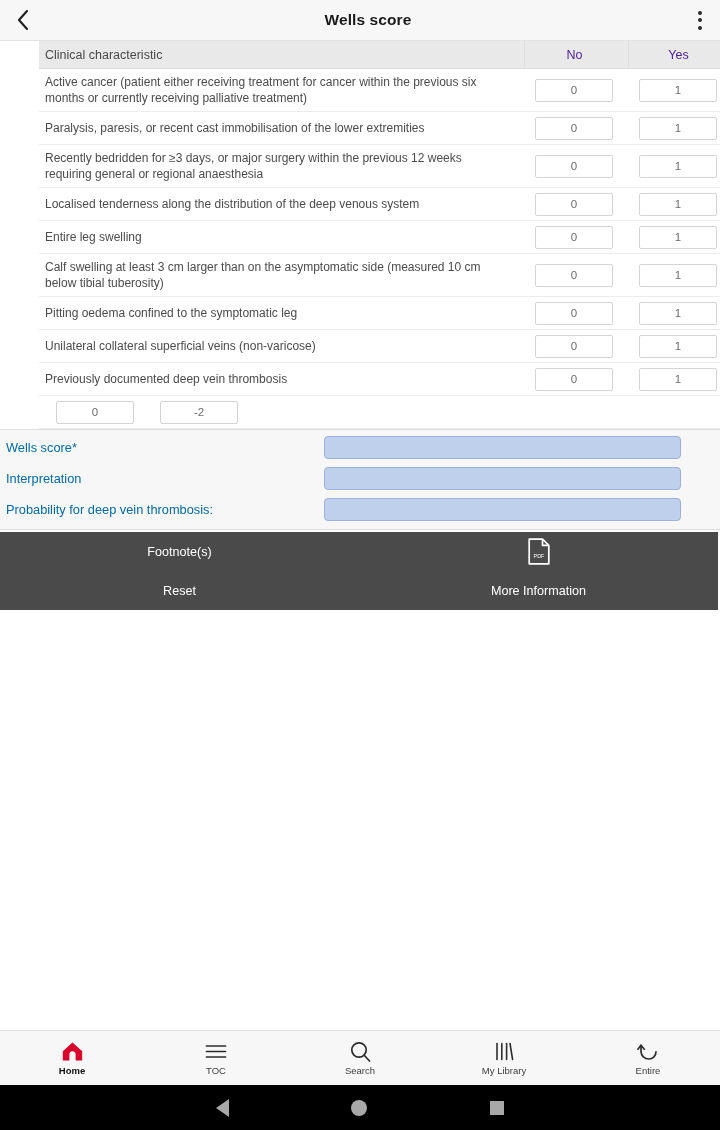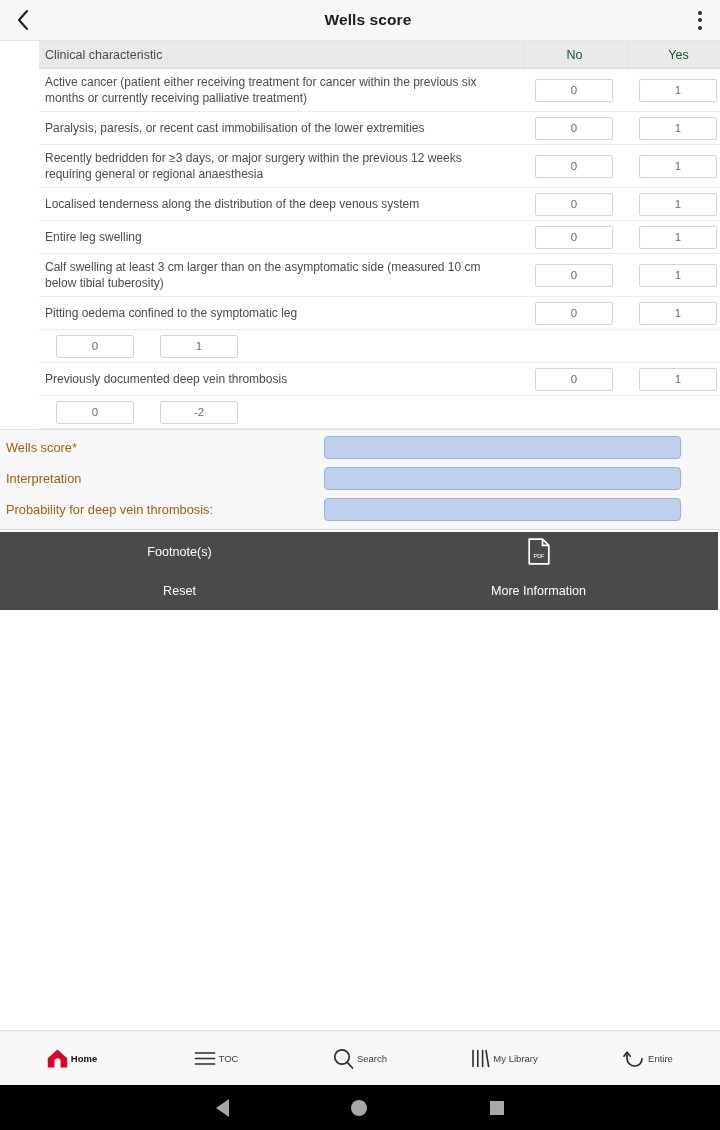--- a/index.html
+++ b/index.html
@@ -84,21 +84,21 @@
   .th-char {
     flex: 1 1 auto;
     padding-left: 6px;
     font-size: 12.5px;
     color: #4a4a4a;
   }
   .th-no, .th-yes {
     flex: 0 0 100px;
     text-align: center;
     font-size: 12.5px;
-    color: #14532d;
+    color: #4c1d95;
     border-left: 1px solid #dfdfdf;
     line-height: 28px;
     height: 28px;
   }
   .th-no { margin-left: 6px; }
   .th-gap { flex: 0 0 4px; }
   .th-tail {
     flex: 0 0 31px;
     height: 28px;
     border-left: 1px solid #dfdfdf;
@@ -152,21 +152,21 @@
   }
   .result-row {
     display: flex;
     align-items: center;
     height: 31px;
     padding: 0 39px 0 6px;
   }
   .result-label {
     flex: 0 0 318px;
     font-size: 12.8px;
-    color: #a16207;
+    color: #0369a1;
   }
   .result-field {
     flex: 1 1 auto;
     height: 23px;
     background: #bfd0ec;
     border: 1px solid #9db2da;
     border-radius: 4px;
     cursor: text;
   }
 
@@ -204,21 +204,21 @@
     flex: 0 0 55px;
     height: 55px;
     background: #f7f7f7;
     border-top: 1px solid #e2e2e2;
     display: flex;
     align-items: stretch;
   }
   .navitem {
     flex: 1 1 20%;
     display: flex;
-    flex-direction: row;
+    flex-direction: column;
     align-items: center;
     justify-content: center;
     gap: 3px;
     cursor: pointer;
   }
   .navicon {
     height: 22px;
     display: flex;
     align-items: center;
     justify-content: center;
@@ -361,20 +361,21 @@
           <div class="td-cell first">
             <div class="numbox">0</div>
           </div>
           <div class="td-gap"></div>
           <div class="td-cell">
             <div class="numbox">1</div>
           </div>
           <div class="td-tail"></div>
         </div>
         <div class="trow">
+          <div class="td-char">Unilateral collateral superficial veins (non-varicose)</div>
           <div class="td-cell first">
             <div class="numbox">0</div>
           </div>
           <div class="td-gap"></div>
           <div class="td-cell">
             <div class="numbox">1</div>
           </div>
           <div class="td-tail"></div>
         </div>
         <div class="trow">

